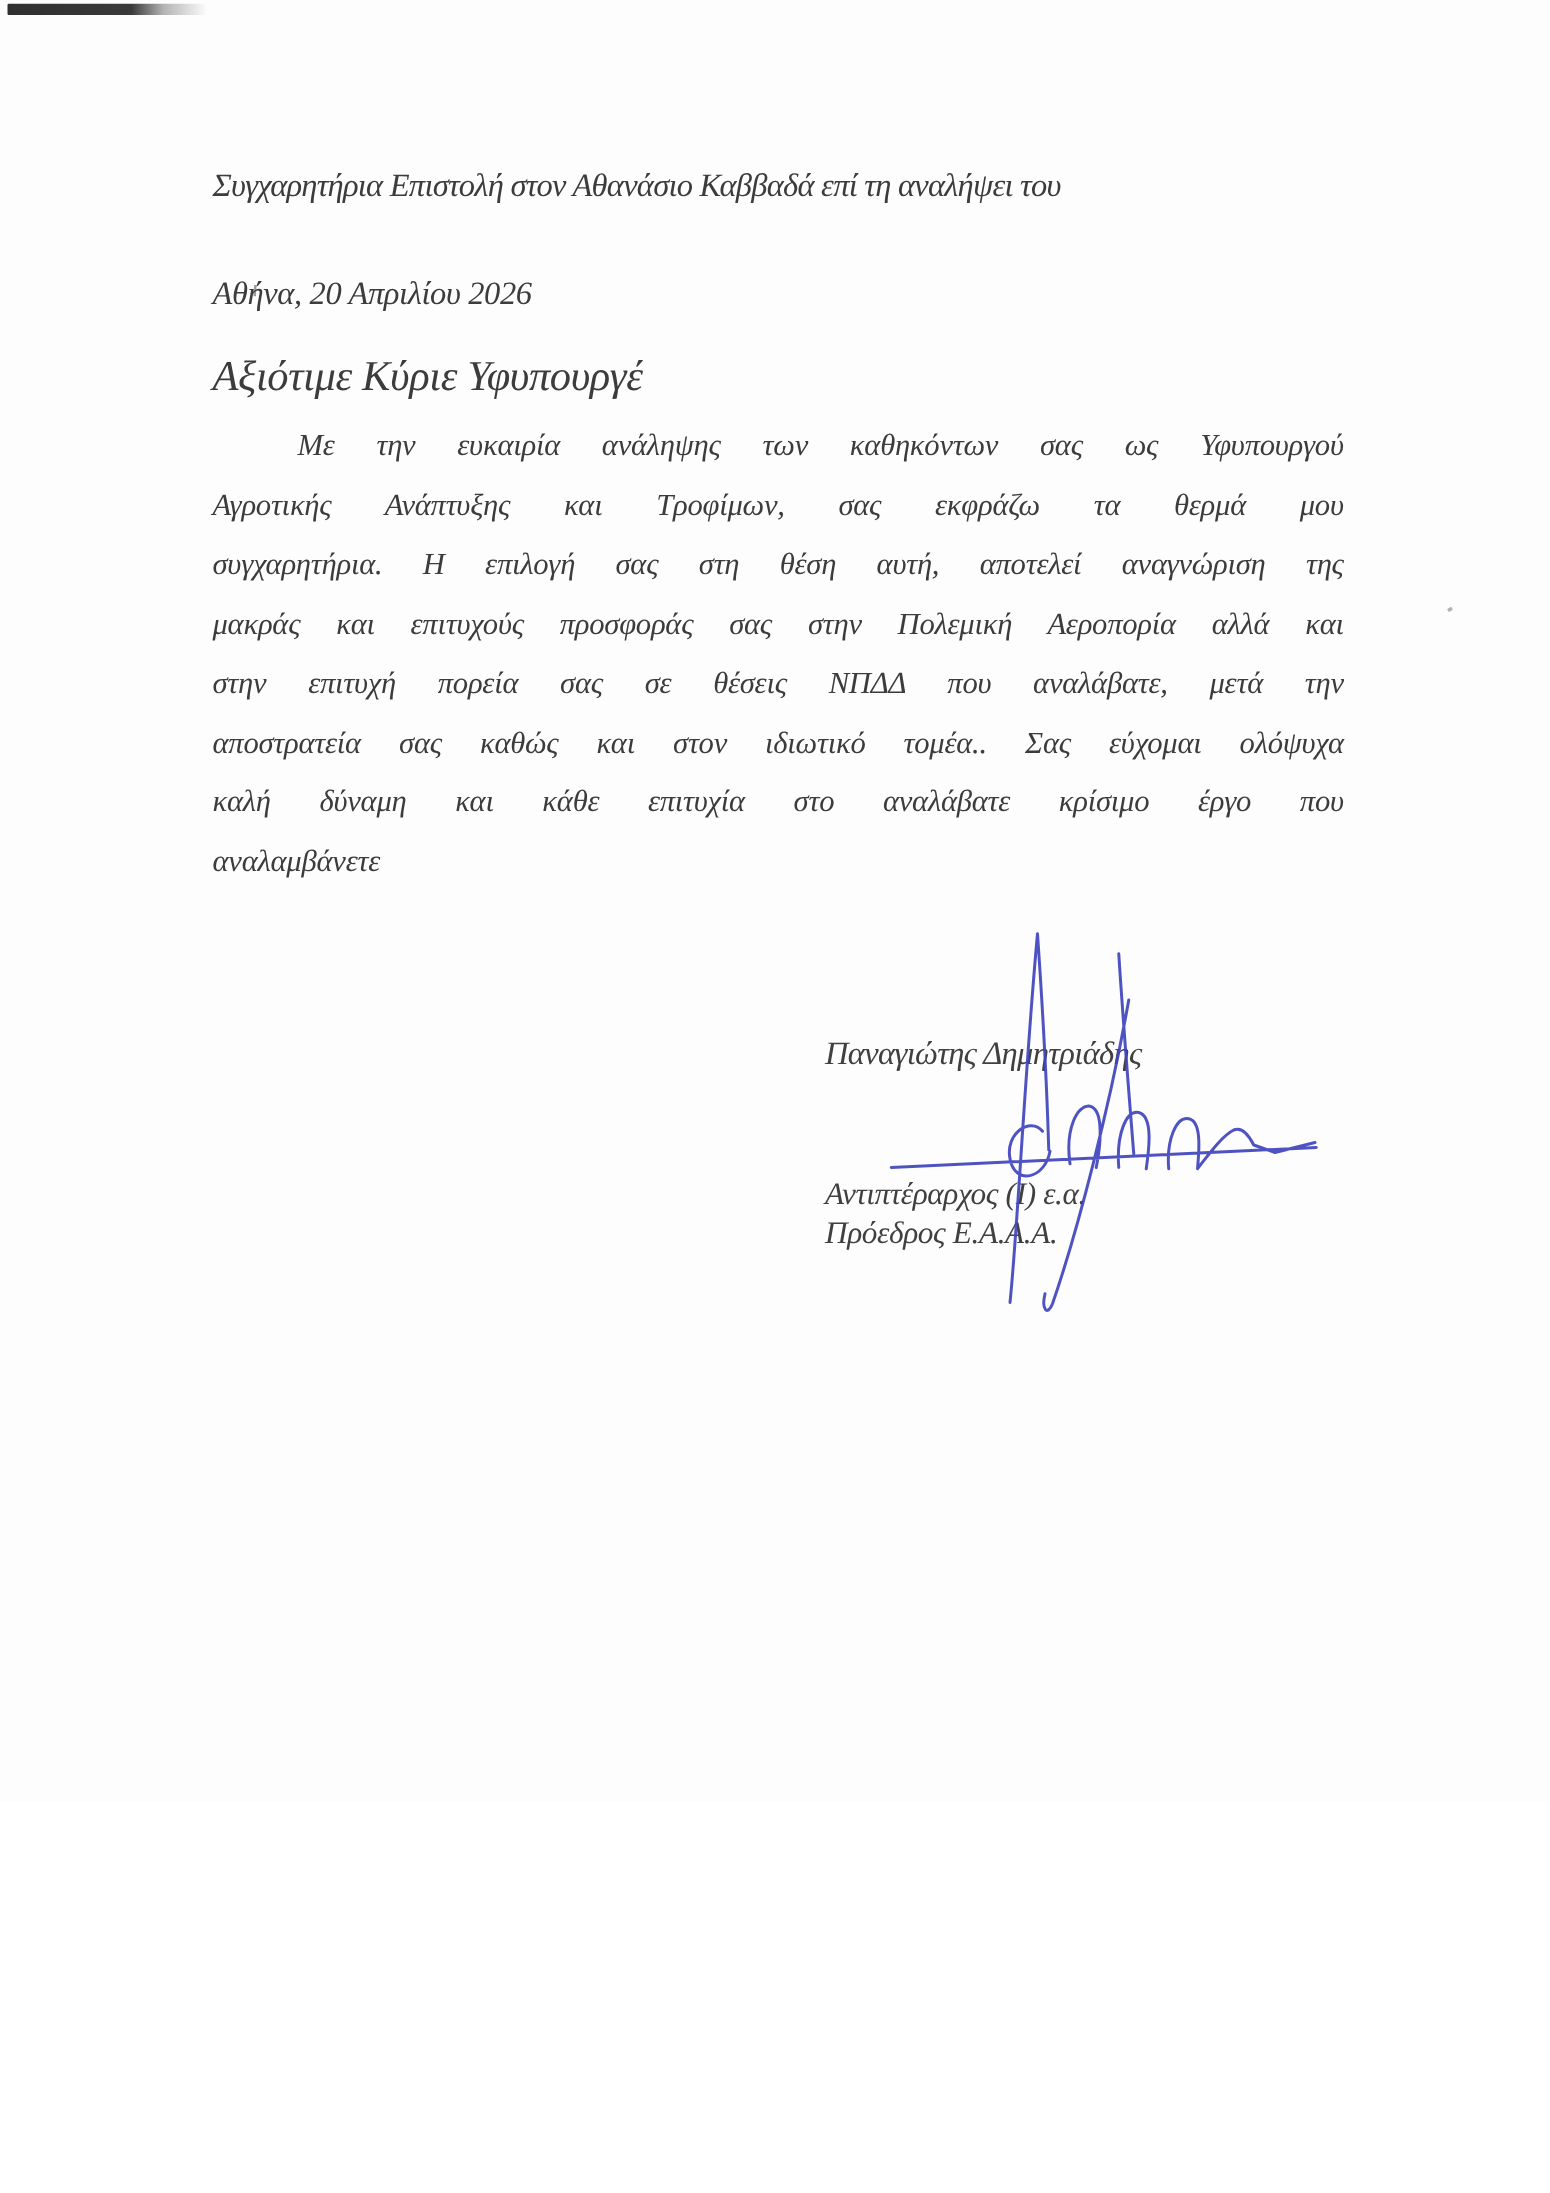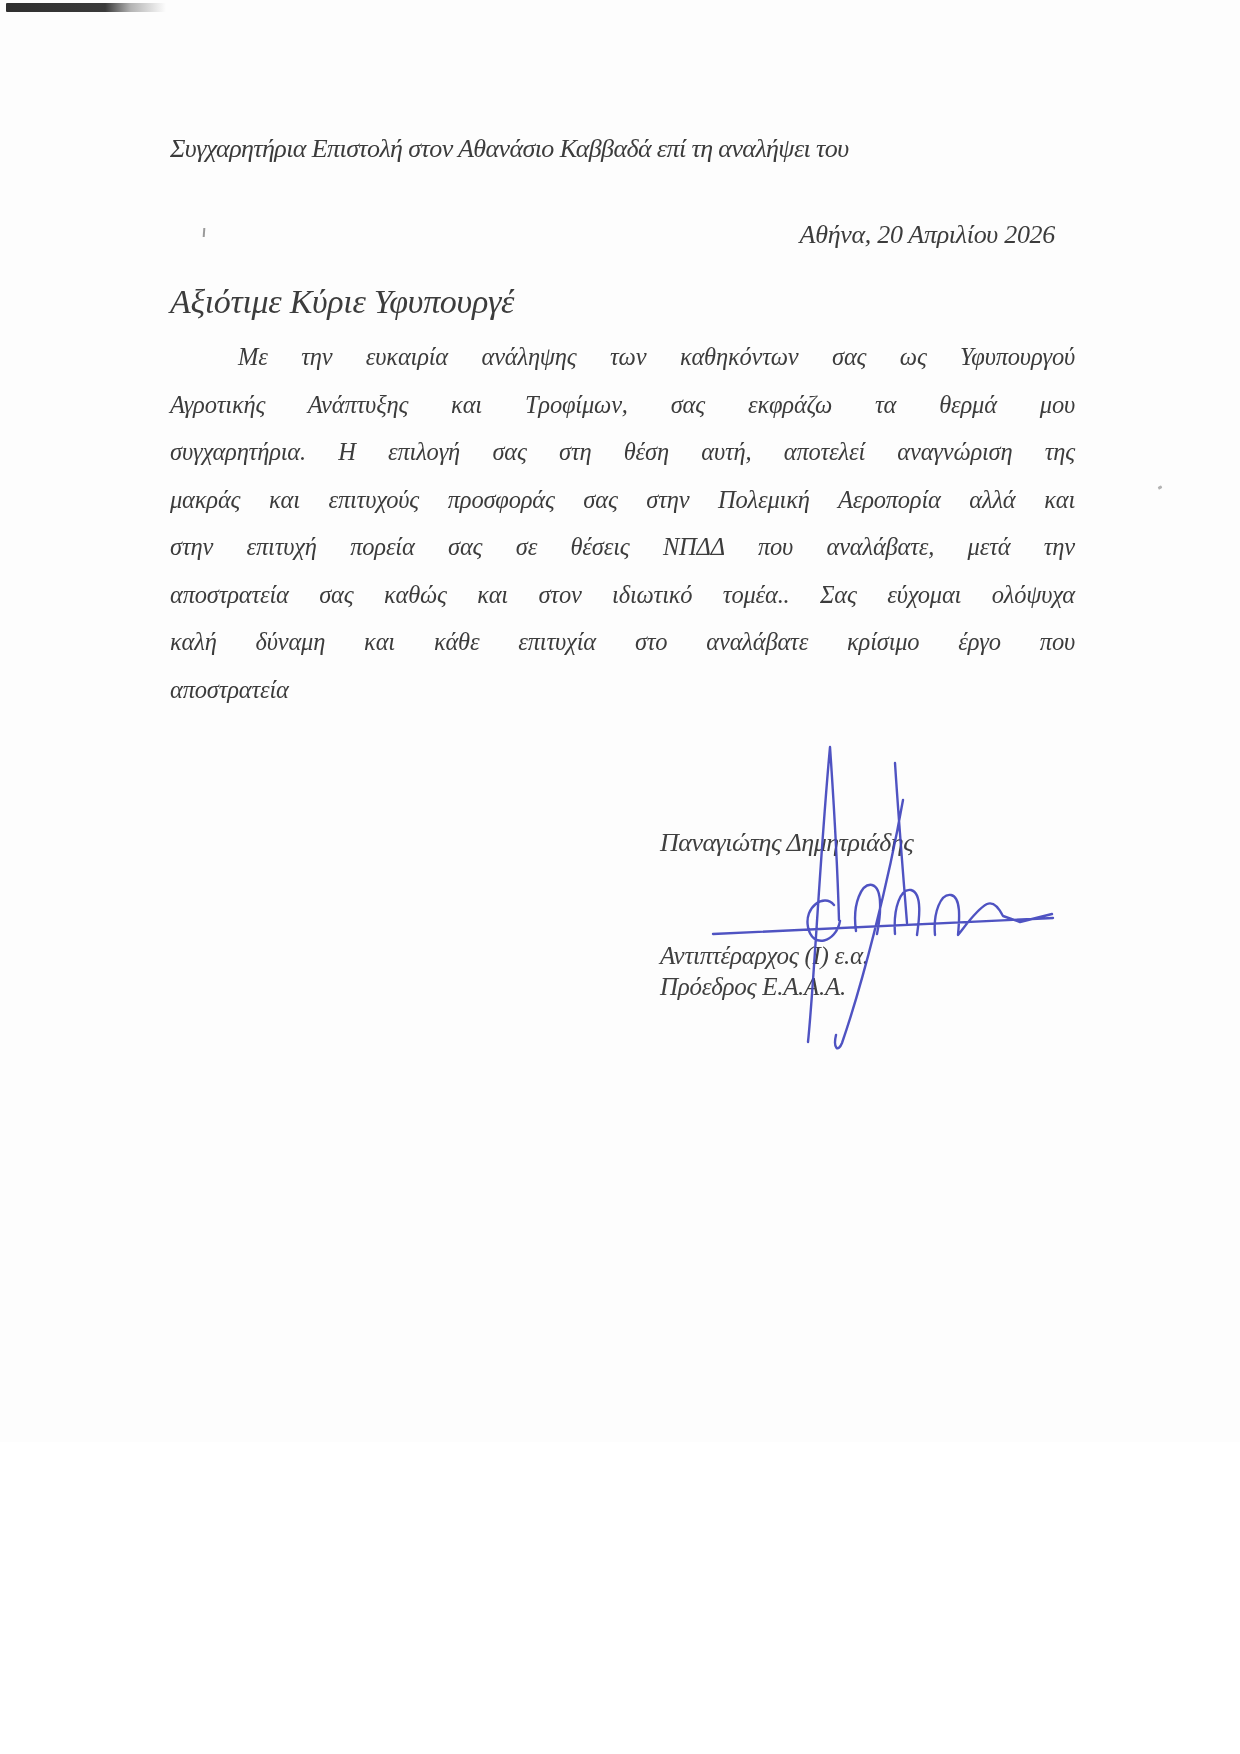--- a/index.html
+++ b/index.html
@@ -55,21 +55,20 @@
     line-height: 41px;
     letter-spacing: -0.6px;
     color: #3c3c3c;
   }
   .title .tline { white-space: nowrap; }
   .dateline {
     position: absolute;
     left: 170px;
     top: 220px;
     width: 885px;
-    text-align: right;
     font-size: 26px;
     letter-spacing: -0.3px;
     color: #3c3c3c;
   }
   .salutation {
     position: absolute;
     left: 170px;
     top: 283px;
     font-size: 34px;
     letter-spacing: -0.3px;
@@ -148,21 +147,21 @@
   <div class="salutation">Αξιότιμε Κύριε Υφυπουργέ</div>
 
   <div class="body-block">
     <div class="body-line first">Με την ευκαιρία ανάληψης των καθηκόντων σας ως Υφυπουργού</div>
     <div class="body-line">Αγροτικής Ανάπτυξης και Τροφίμων, σας  εκφράζω τα θερμά μου</div>
     <div class="body-line">συγχαρητήρια. Η επιλογή σας στη θέση αυτή, αποτελεί αναγνώριση της</div>
     <div class="body-line">μακράς και επιτυχούς προσφοράς σας στην Πολεμική Αεροπορία αλλά και</div>
     <div class="body-line">στην επιτυχή πορεία σας σε  θέσεις  ΝΠΔΔ που αναλάβατε, μετά την</div>
     <div class="body-line">αποστρατεία σας καθώς και στον ιδιωτικό τομέα.. Σας εύχομαι   ολόψυχα</div>
     <div class="body-line">καλή δύναμη και κάθε επιτυχία στο αναλάβατε κρίσιμο έργο που</div>
-    <div class="body-line last">αποστρατεία</div>
+    <div class="body-line last">αναλαμβάνετε</div>
   </div>
 
   <div class="sig-block">
     <div class="sig-name">Παναγιώτης Δημητριάδης</div>
     <div class="sig-roles">
       <div>Αντιπτέραρχος (Ι) ε.α.</div>
       <div>Πρόεδρος Ε.Α.Α.Α.</div>
     </div>
   </div>
 

